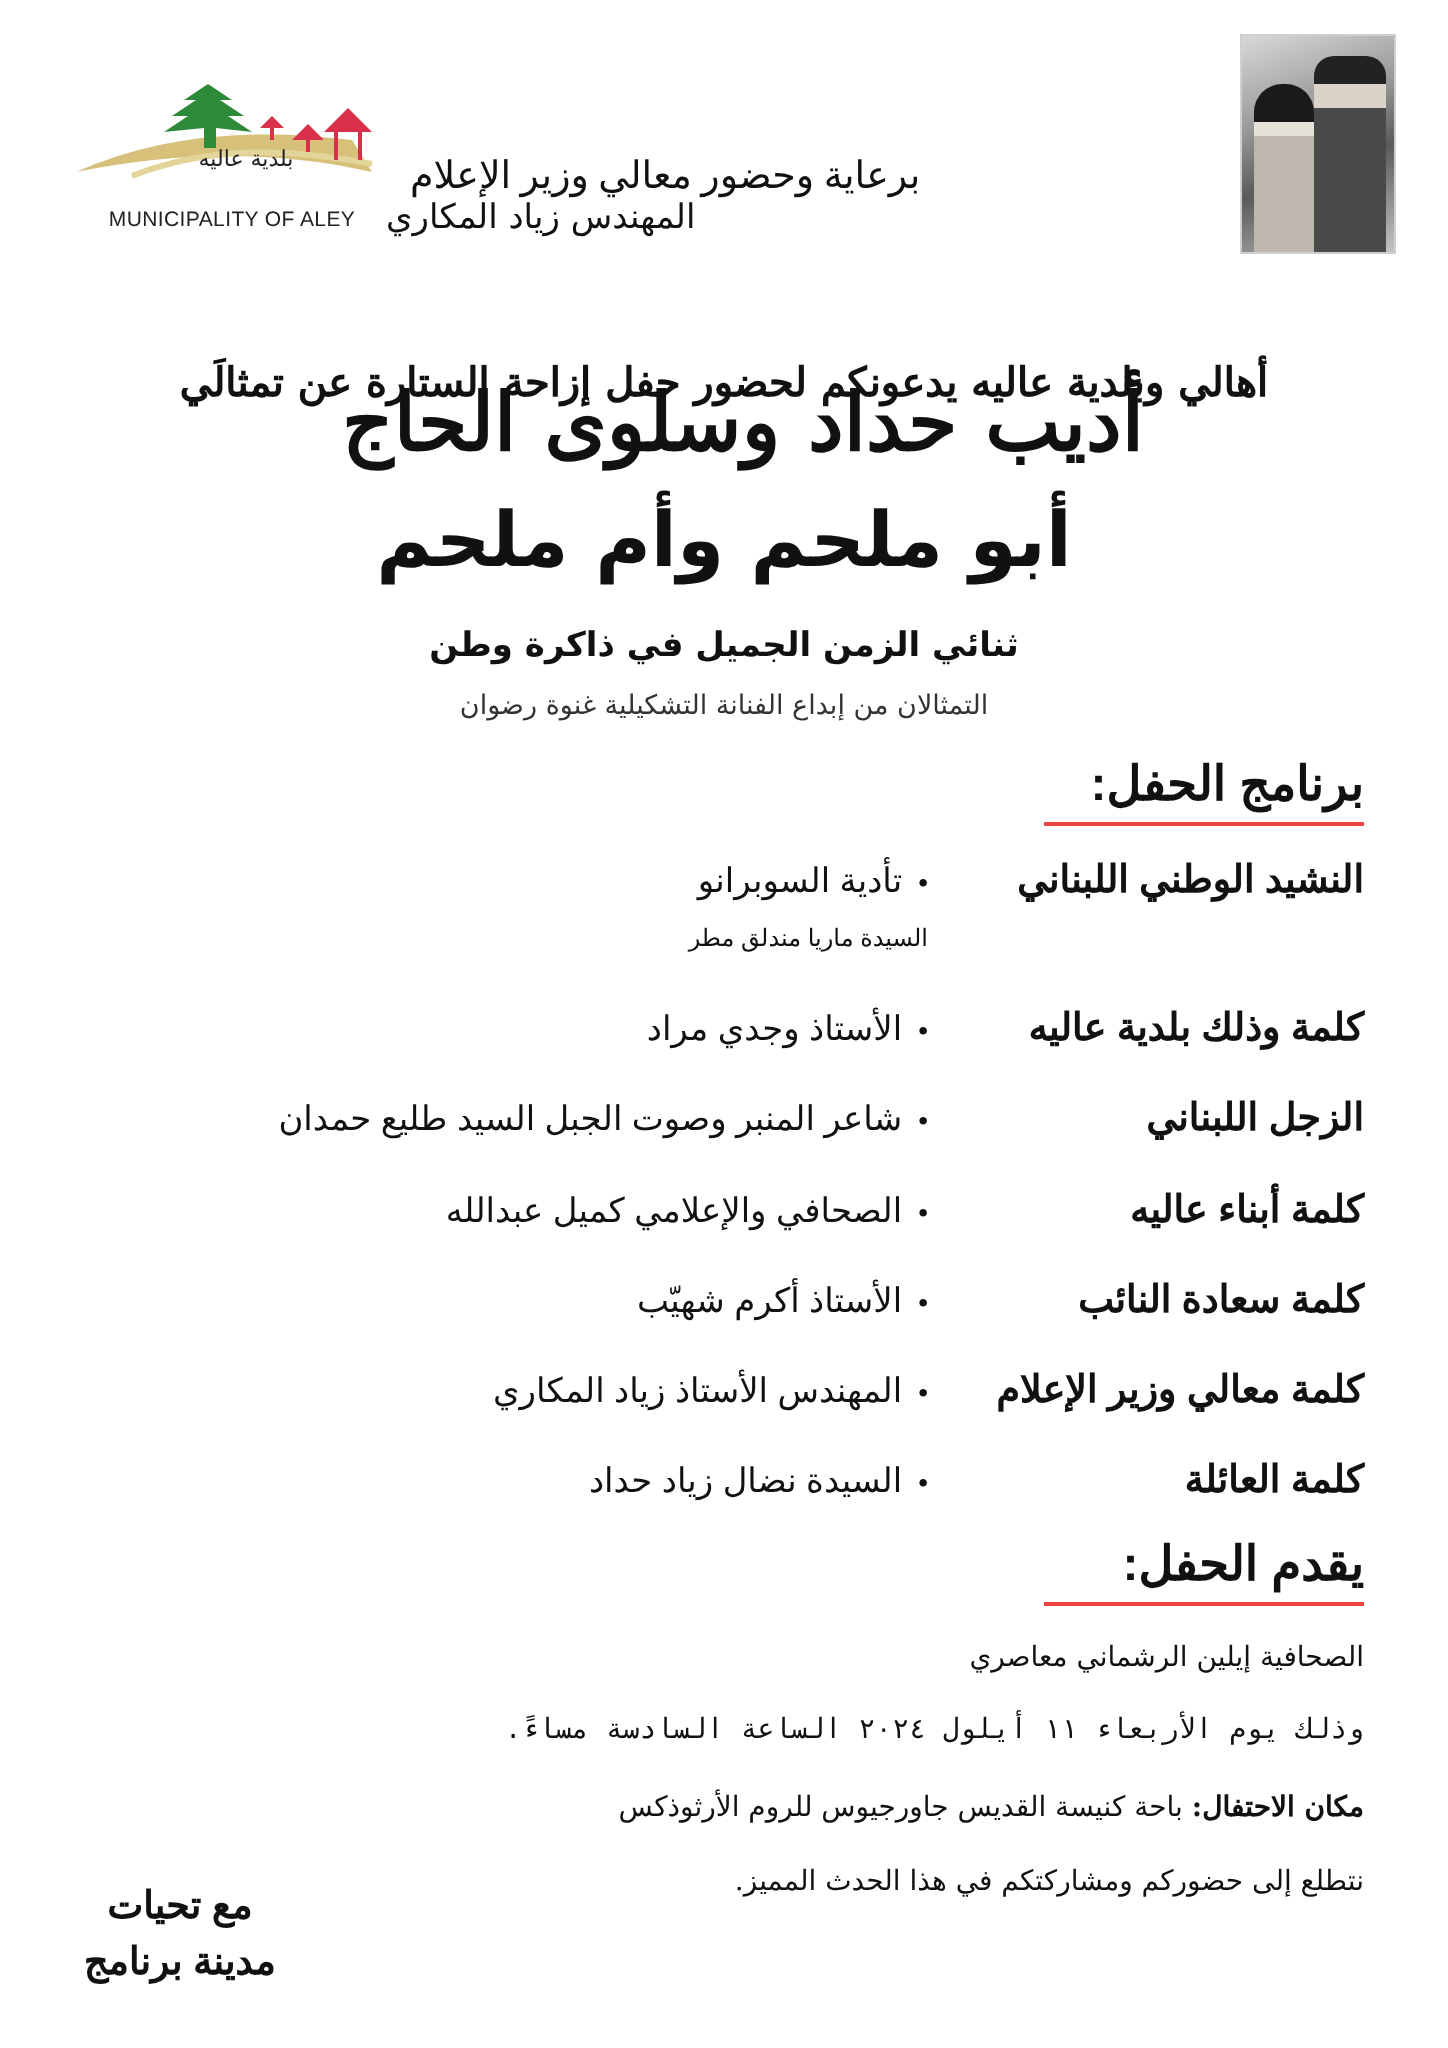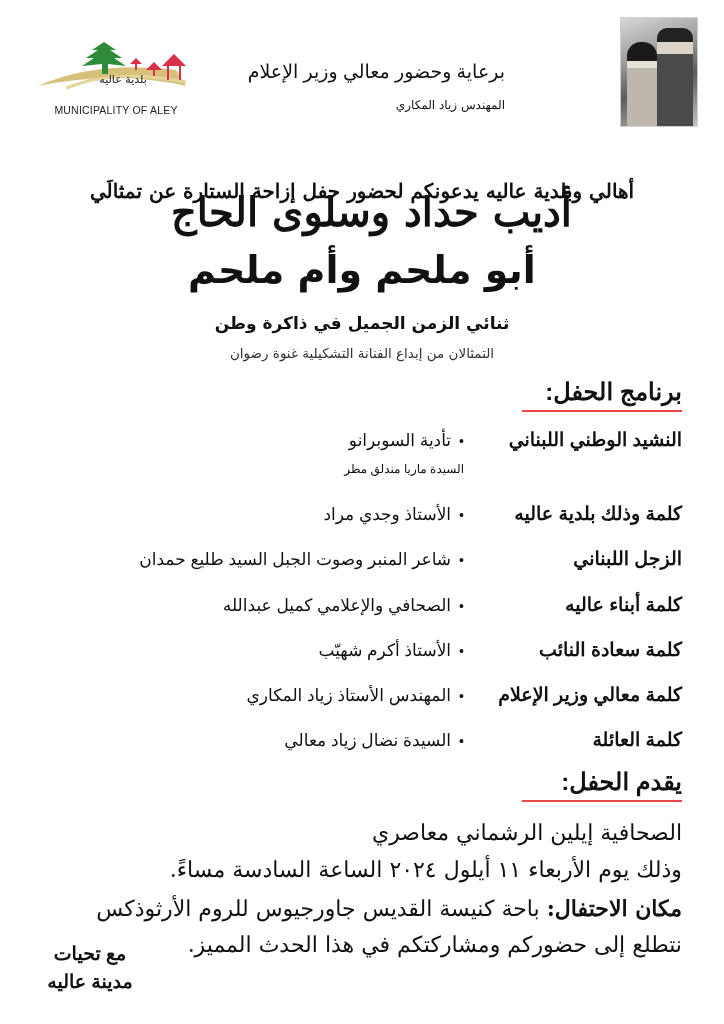--- a/index.html
+++ b/index.html
@@ -14,39 +14,39 @@
     .photo .fig1 { position: absolute; left: 6px; top: 24px; width: 30px; height: 86px; border-radius: 14px 14px 2px 2px;
       background: linear-gradient(180deg, #1a1a1a 0 22%, #e6e2da 22% 30%, #bdb7ad 30% 100%); }
     .photo .fig2 { position: absolute; left: 36px; top: 10px; width: 36px; height: 100px; border-radius: 10px 10px 2px 2px;
       background: linear-gradient(180deg, #222 0 14%, #d9d3c8 14% 26%, #4a4a4a 26% 100%); }
 
     .logo { position: absolute; left: 36px; top: 40px; width: 160px; height: 66px; direction: ltr; }
     .logo svg { position: absolute; left: 0; top: 0; }
     .logo-ar { position: absolute; left: 52px; top: 33px; width: 70px; text-align: center; font-size: 11px; direction: rtl; color: #222; }
     .logo-en { position: absolute; left: 0; top: 64px; width: 160px; text-align: center; font-size: 10.5px; font-weight: normal; letter-spacing: 0.2px; color: #222; font-family: "Liberation Sans", sans-serif; }
 
-    .patron1 { position: absolute; left: 205px; top: 60px; width: 300px; text-align: right; font-family: Liberation Sans, sans-serif; font-size: 19px; }
-    .patron2 { position: absolute; left: 205px; top: 98px; width: 300px; text-align: right; font-family: "DejaVu Serif", serif; font-size: 12px; }
+    .patron1 { position: absolute; left: 205px; top: 76px; width: 300px; text-align: left; font-family: Liberation Serif, serif; font-size: 19px; }
+    .patron2 { position: absolute; left: 193px; top: 98px; width: 300px; text-align: left; font-family: "DejaVu Serif", serif; font-size: 17px; }
     .invite { position: absolute; left: 0; top: 140px; width: 724px; text-align: center; font-family: "DejaVu Serif", serif; font-size: 20px; font-weight: bold; margin-top: 39px; }
     .title1 { position: absolute; left: 0; top: 188px; width: 724px; text-align: center; font-family: "DejaVu Serif", serif; font-size: 40px; font-weight: bold; padding-left: 19px; }
     .title2 { position: absolute; left: 0; top: 248px; width: 724px; text-align: center; font-size: 38px; font-weight: bold; }
     .subtitle { position: absolute; left: 0; top: 313px; width: 724px; text-align: center; font-size: 17px; font-weight: bold; }
     .artist { position: absolute; left: 0; top: 345px; width: 724px; text-align: center; font-size: 13.5px; color: #333; }
 
     .section-head { position: absolute; right: 42px; font-size: 24px; font-weight: bold; font-family: "Liberation Sans", sans-serif; padding-bottom: 4px; border-bottom: 2px solid #ef4444; }
     .sh-program { top: 378px; width: 160px; }
     .sh-presenter { top: 768px; width: 160px; }
 
     .row { position: absolute; right: 42px; width: 560px; height: 34px; display: flex; flex-direction: row; align-items: baseline; }
     .row .role { width: 190px; font-size: 19px; font-weight: bold; font-family: "Liberation Sans", sans-serif; white-space: nowrap; }
     .row .who { font-size: 17px; font-family: "Liberation Sans", sans-serif; white-space: nowrap; padding-right: 28px; }
     .row .bullet { display: inline-block; margin-left: 8px; font-size: 14px; }
     .row .extra { position: absolute; right: 218px; top: 34px; font-size: 12px; font-family: "Liberation Sans", sans-serif; white-space: nowrap; }
 
-    .info { position: absolute; right: 42px; font-size: 22px; font-family: "DejaVu Serif", serif; white-space: nowrap; }
+    .info { position: absolute; right: 42px; font-size: 14px; font-family: "DejaVu Serif", serif; white-space: nowrap; }
     .info b { font-weight: bold; }
     .closing { position: absolute; left: 40px; top: 940px; width: 100px; text-align: center; font-size: 19px; font-weight: bold; line-height: 28px; font-family: "Liberation Sans", sans-serif; }
   </style>
 </head>
 <body>
 
 <div class="page">
 
   <div class="photo">
     <div class="fig1"></div>
@@ -100,28 +100,28 @@
   <div class="row" style="top:638px;">
     <span class="role">كلمة سعادة النائب</span>
     <span class="who"><span class="bullet">•</span><span>الأستاذ أكرم شهيّب</span></span>
   </div>
   <div class="row" style="top:683px;">
     <span class="role">كلمة معالي وزير الإعلام</span>
     <span class="who"><span class="bullet">•</span><span>المهندس الأستاذ زياد المكاري</span></span>
   </div>
   <div class="row" style="top:728px;">
     <span class="role">كلمة العائلة</span>
-    <span class="who"><span class="bullet">•</span><span>السيدة نضال زياد معالي</span></span>
+    <span class="who"><span class="bullet">•</span><span>السيدة نضال زياد حداد</span></span>
   </div>
 
   <div class="section-head sh-presenter">يقدم الحفل:</div>
 
   <div class="info" style="top:820px;">الصحافية إيلين الرشماني معاصري</div>
-  <div class="info" style="top:857px;">وذلك يوم الأربعاء ١١ أيلول ٢٠٢٤ الساعة السادسة مساءً.</div>
+  <div class="info" style="top:857px;font-family:Liberation Mono, monospace;">وذلك يوم الأربعاء ١١ أيلول ٢٠٢٤ الساعة السادسة مساءً.</div>
   <div class="info" style="top:895px;"><b>مكان الاحتفال:</b> <span>باحة كنيسة القديس جاورجيوس للروم الأرثوذكس</span></div>
   <div class="info" style="top:932px;">نتطلع إلى حضوركم ومشاركتكم في هذا الحدث المميز.</div>
 
   <div class="closing">
     <div>مع تحيات</div>
-    <div>مدينة عاليه</div>
+    <div>مدينة برنامج</div>
   </div>
 
 </div>
 
 </body></html>

